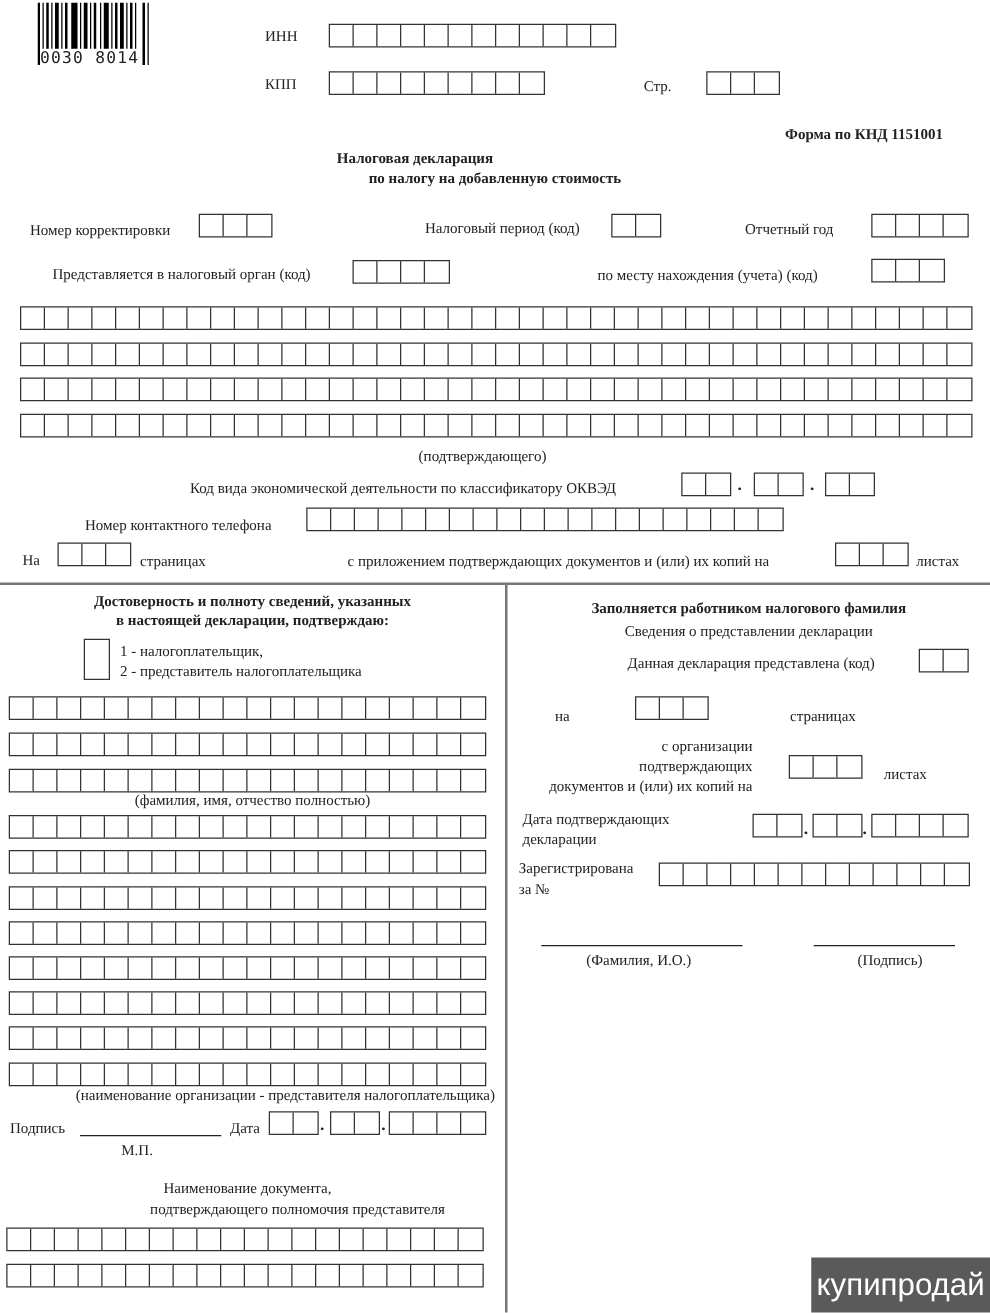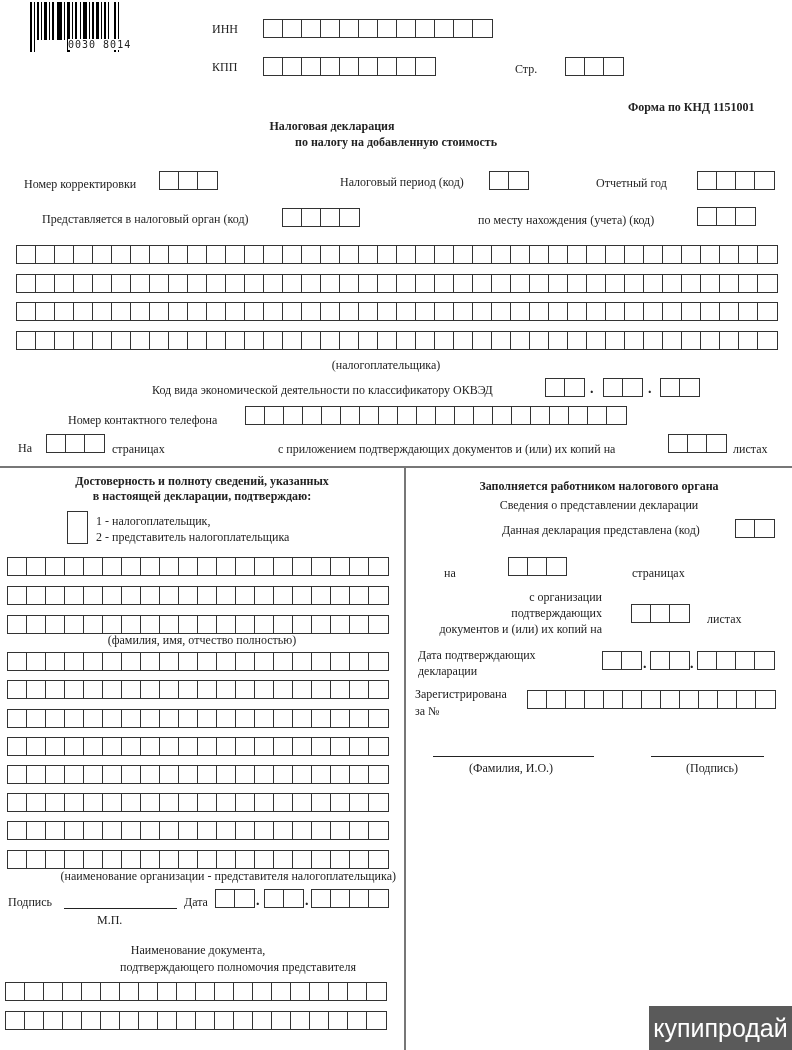--- a/index.html
+++ b/index.html
@@ -40,21 +40,21 @@
     <rect x="59" y="0" width="1" height="38"></rect>
       <rect x="62" y="0" width="2" height="38"></rect>
     <rect x="66" y="0" width="3" height="38"></rect>
       <rect x="71" y="0" width="1" height="38"></rect>
     <rect x="74" y="0" width="2" height="38"></rect>
       <rect x="78" y="0" width="1" height="38"></rect>
     <rect x="84" y="0" width="2" height="50"></rect>
       <rect x="88" y="0" width="1" height="50"></rect>
   </g>
 </svg>
-<div class="abs" style="left:32px;top:39px;font-family:'DejaVu Sans Mono',monospace;font-size:10px;letter-spacing:1px;background:#fff;margin-left:36px;">0030 8014</div>
+<div class="abs" style="left:32px;top:39px;font-family:'DejaVu Sans Mono',monospace;font-size:13px;letter-spacing:1px;background:#fff;">0030 8014</div>
 
 <div class="abs t" style="left:212px;top:22px;">ИНН</div>
 <div class="cells" style="left:263px;top:19px;">
     <span></span>
     <span></span>
     <span></span>
     <span></span>
     <span></span>
     <span></span>
     <span></span>
@@ -281,21 +281,21 @@
     <span></span>
     <span></span>
     <span></span>
     <span></span>
     <span></span>
     <span></span>
     <span></span>
     <span></span>
     <span></span>
   </div>
-<div class="abs t cc" style="left:0;width:772px;top:358px;">(налогоплательщика)</div>
+<div class="abs t cc" style="left:0;width:772px;top:358px;">(подтверждающего)</div>
 
 <div class="abs t" style="left:152px;top:383px;">Код вида экономической деятельности по классификатору ОКВЭД</div>
 <div class="cells" style="left:545px;top:378px;">
     <span></span>
     <span></span>
   </div>
 <div class="dot" style="left:590px;top:381px;">.</div>
 <div class="cells" style="left:603px;top:378px;">
     <span></span>
     <span></span>
@@ -662,21 +662,21 @@
     <span></span>
     <span></span>
     <span></span>
     <span></span>
     <span></span>
     <span></span>
     <span></span>
     <span></span>
   </div>
 
-<div class="abs t b cc" style="left:406px;width:386px;top:479px;">Заполняется работником налогового органа</div>
+<div class="abs t b cc" style="left:406px;width:386px;top:479px;">Заполняется работником налогового фамилия</div>
 <div class="abs t cc" style="left:406px;width:386px;top:498px;text-align:center;">Сведения о представлении декларации</div>
 <div class="abs t" style="left:502px;top:523px;">Данная декларация представлена (код)</div>
 <div class="cells" style="left:735px;top:519px;">
     <span></span>
     <span></span>
   </div>
 
 <div class="abs t" style="left:444px;top:566px;">на</div>
 <div class="cells" style="left:508px;top:557px;">
     <span></span>

